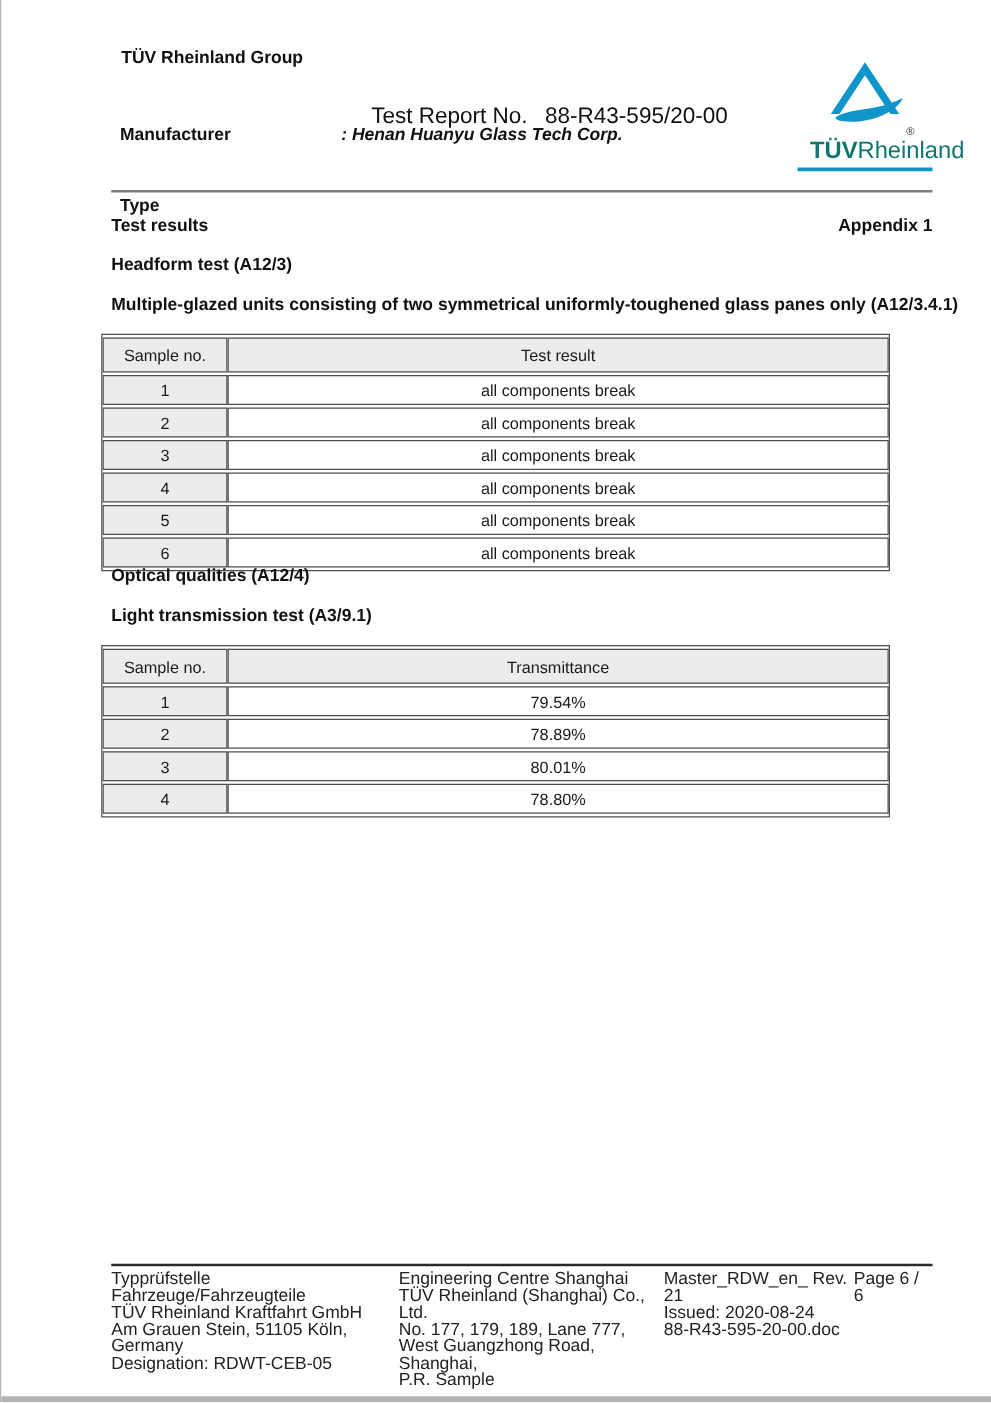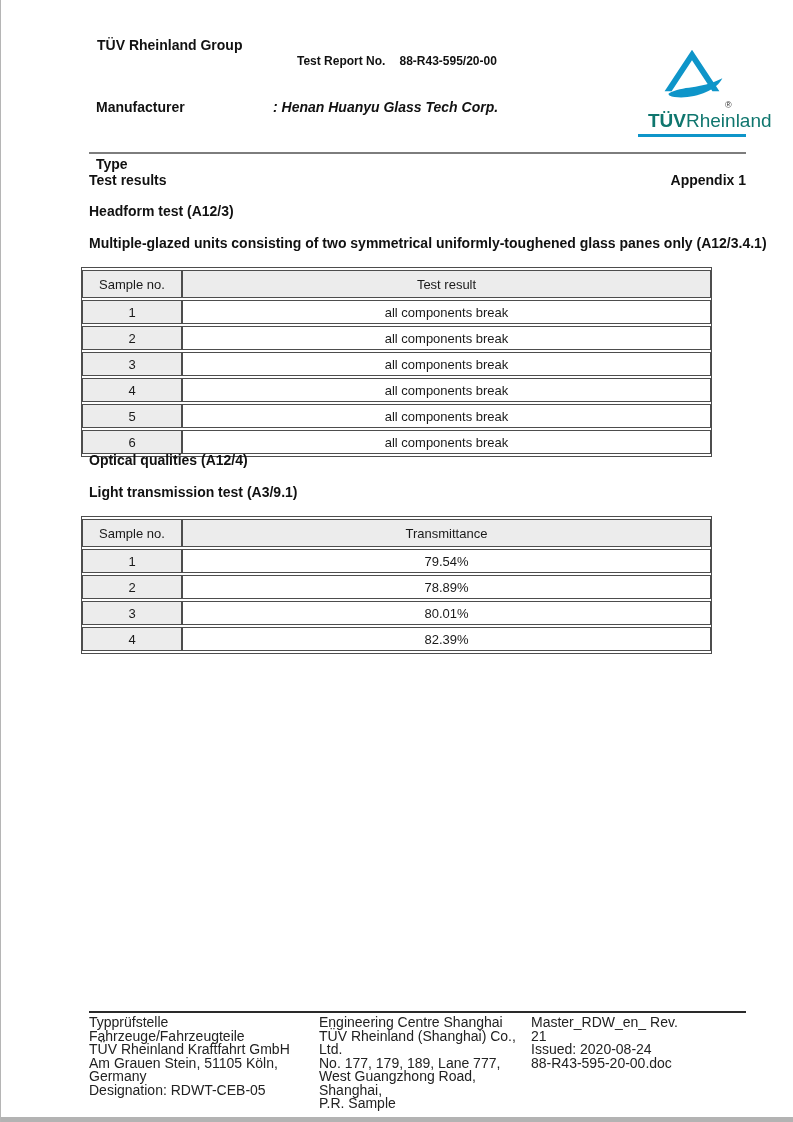--- a/index.html
+++ b/index.html
@@ -5,21 +5,21 @@
   html,body{margin:0;padding:0;background:#fff;}
   .page{
     position:relative;width:793px;height:1122px;background:#ffffff;
     font-family:"Liberation Sans",sans-serif;color:#111;overflow:hidden;
     border-left:1px solid #b5b5b5;box-sizing:border-box;
   }
   .bottom-bar{position:absolute;left:0;bottom:0;width:793px;height:5px;background:#b3b3b3;}
 
   
   .group-title{position:absolute;left:96px;top:37px;font-size:14px;font-weight:bold;}
-  .report-line{position:absolute;left:296px;top:54px;font-size:12px;font-weight:bold;white-space:nowrap;}
+  .report-line{position:absolute;left:296px;top:82px;font-size:18px;font-weight:normal;white-space:nowrap;}
   .report-line .report-no{margin-left:14px;}
   .kv{position:absolute;left:95px;top:99px;display:grid;grid-template-columns:137px 360px;row-gap:5px;
       font-size:14px;font-weight:bold;line-height:17px;gap:40px;}
   .kv-val{padding-left:13px;text-indent:-13px;font-style:italic;}
   .header-rule{position:absolute;left:88px;top:152px;width:657px;height:2px;background:var(--header-rule,#7d7d7d);}
 
   
   .logo{position:absolute;left:636px;top:44px;width:112px;height:96px;}
   .logo svg{position:absolute;left:20px;top:0;}
   .wordmark{position:absolute;left:11px;top:66px;font-size:19px;color:#0f766e;letter-spacing:0px;white-space:nowrap;}
@@ -152,21 +152,21 @@
         <tr>
           <td class="c1">2</td>
           <td>78.89%</td>
         </tr>
         <tr>
           <td class="c1">3</td>
           <td>80.01%</td>
         </tr>
         <tr>
           <td class="c1">4</td>
-          <td>82.39%</td>
+          <td>78.80%</td>
         </tr>
       </tbody>
   </table>
 
   <div class="footer-rule"></div>
   <div class="footer">
     <div class="ft-col1">
         <div>Typprüfstelle Fahrzeuge/Fahrzeugteile</div>
         <div>TÜV Rheinland Kraftfahrt GmbH</div>
         <div>Am Grauen Stein, 51105 Köln, Germany</div>
@@ -177,16 +177,19 @@
         <div>TÜV Rheinland (Shanghai) Co., Ltd.</div>
         <div>No. 177, 179, 189, Lane 777,</div>
         <div>West Guangzhong Road, Shanghai,</div>
         <div>P.R. Sample</div>
       </div>
     <div class="ft-col3">
         <div>Master_RDW_en_ Rev. 21</div>
         <div>Issued: 2020-08-24</div>
         <div>88-R43-595-20-00.doc</div>
       </div>
+    <div class="ft-col4">
+        <div>Page 6 / 6</div>
+      </div>
   </div>
 
   <div class="bottom-bar"></div>
 </div>
 
 </body></html>

